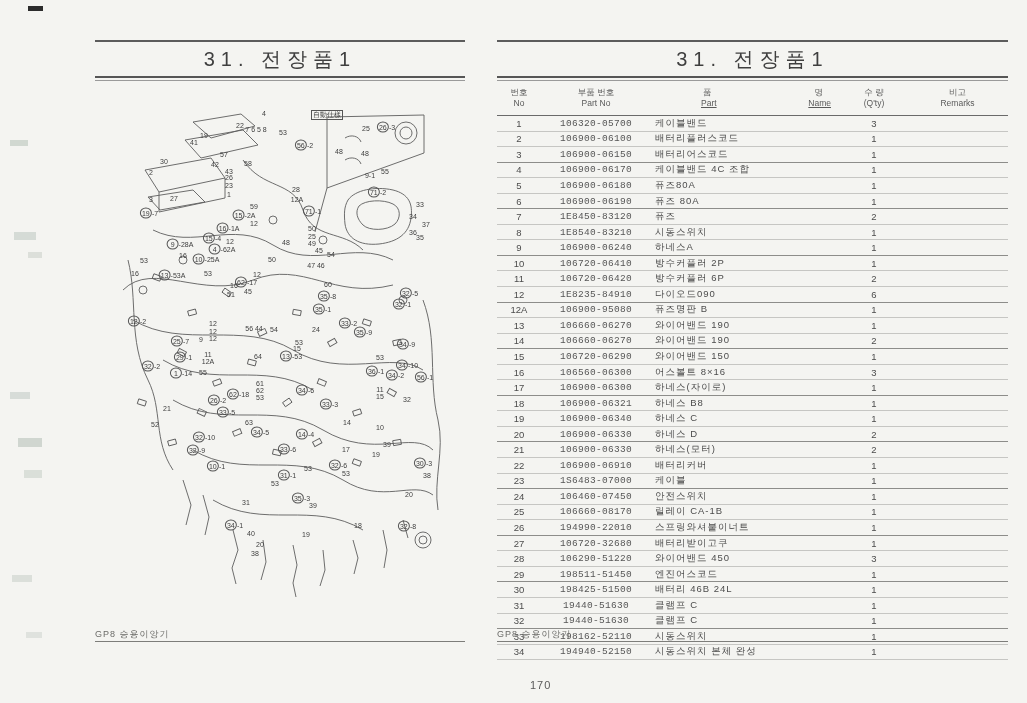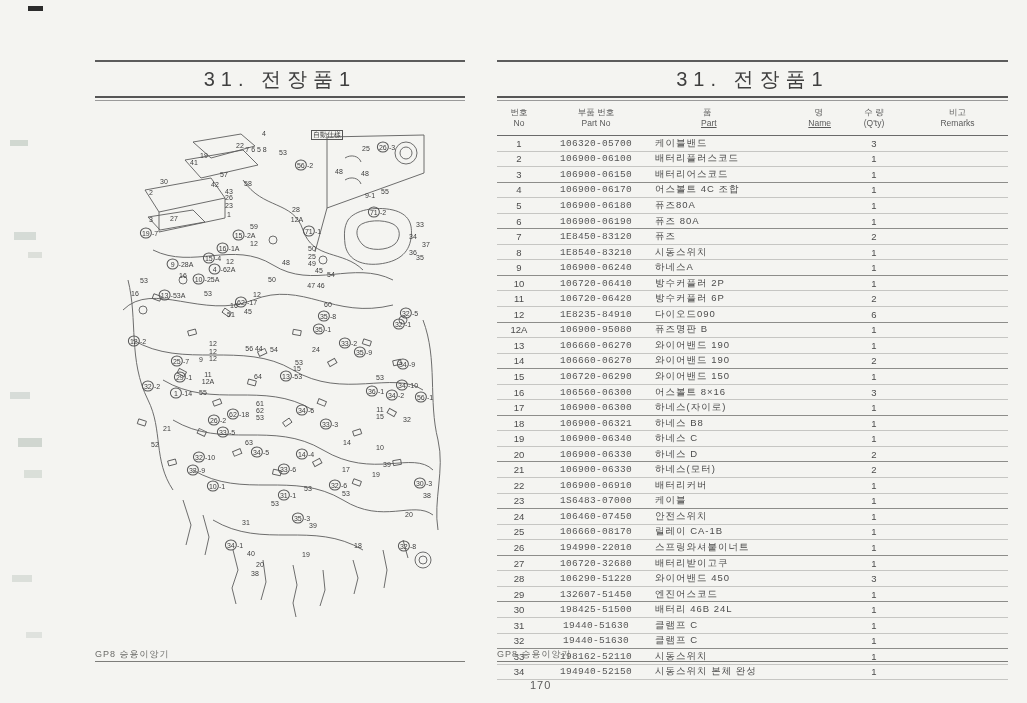--- a/index.html
+++ b/index.html
@@ -2,21 +2,21 @@
 <html><head>
 <meta charset="utf-8">
 <style>
   html,body{margin:0;padding:0;}
   body{
     width:1027px;height:703px;position:relative;overflow:hidden;
     background:#f4f4f1;
     font-family:"Liberation Sans","DejaVu Sans",sans-serif;
     color:#454545;
   }
-  .page{position:absolute;top:56px;height:630px;}
+  .page{position:absolute;top:36px;height:630px;}
   #left-page{left:95px;width:370px;}
   #right-page{left:497px;width:511px;}
 
   
   .title-block{position:relative;padding-top:4px;}
   .title-rule-top{border-top:2px solid #5c5c5c;}
   .title-text{
     text-align:center;font-size:20px;letter-spacing:6px;color:#3f3f3f;
     padding:4px 0 3px 0;
   }
@@ -385,21 +385,21 @@
         <tr class="g">
           <td class="t-no">3</td>
           <td class="t-part">106900-06150</td>
           <td class="t-name">배터리어스코드</td>
           <td class="t-qty">1</td>
           <td class="t-rem"></td>
         </tr>
         <tr>
           <td class="t-no">4</td>
           <td class="t-part">106900-06170</td>
-          <td class="t-name">어스볼트 4C 조합</td>
+          <td class="t-name">케이블밴드 4C 조합</td>
           <td class="t-qty">1</td>
           <td class="t-rem"></td>
         </tr>
         <tr>
           <td class="t-no">5</td>
           <td class="t-part">106900-06180</td>
           <td class="t-name">퓨즈80A</td>
           <td class="t-qty">1</td>
           <td class="t-rem"></td>
         </tr>
@@ -566,21 +566,21 @@
         </tr>
         <tr>
           <td class="t-no">28</td>
           <td class="t-part">106290-51220</td>
           <td class="t-name">와이어밴드 450</td>
           <td class="t-qty">3</td>
           <td class="t-rem"></td>
         </tr>
         <tr class="g">
           <td class="t-no">29</td>
-          <td class="t-part">132607-51450</td>
+          <td class="t-part">198511-51450</td>
           <td class="t-name">엔진어스코드</td>
           <td class="t-qty">1</td>
           <td class="t-rem"></td>
         </tr>
         <tr>
           <td class="t-no">30</td>
           <td class="t-part">198425-51500</td>
           <td class="t-name">배터리 46B 24L</td>
           <td class="t-qty">1</td>
           <td class="t-rem"></td>

